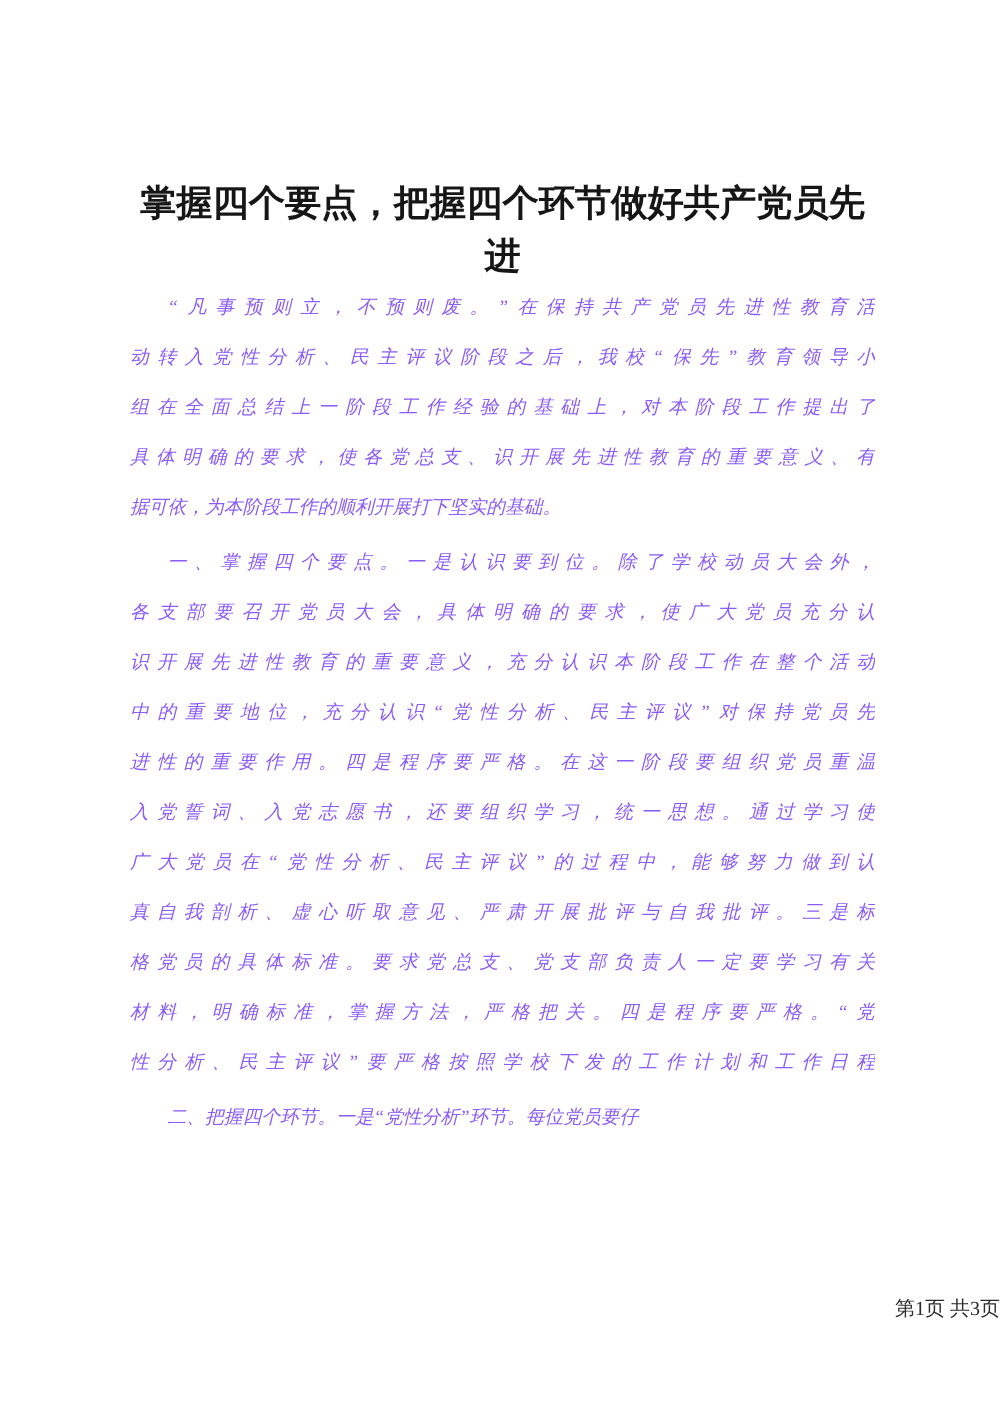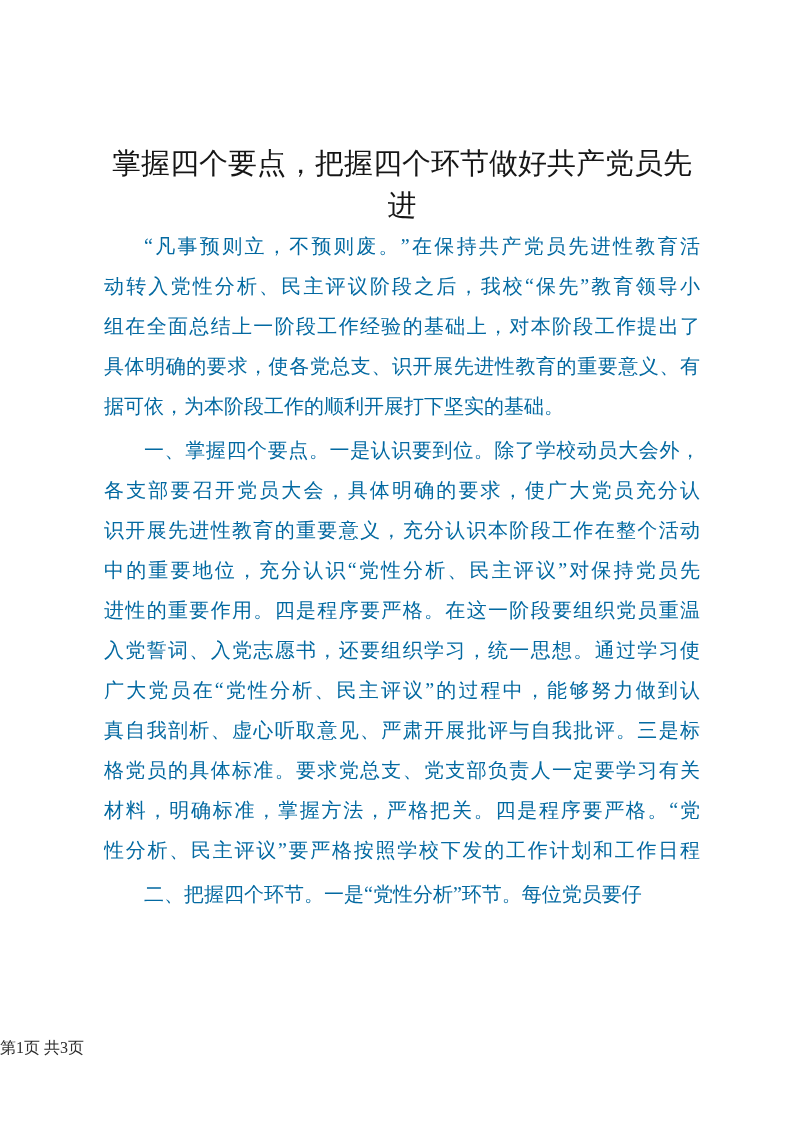--- a/index.html
+++ b/index.html
@@ -17,51 +17,52 @@
   }
   .content {
     position: absolute;
     left: 104px;
     top: 142px;
     width: 596px;
   }
   .title {
     margin: 0;
     font-size: 29px;
-    font-weight: 400;
+    font-weight: 700;
     line-height: 42px;
     color: #161616;
   }
   .title-line {
     text-align: center;
   }
   .para {
     margin: 0 0 4px 0;
-    font-size: 20px;
-    color: #0369a1;
+    font-size: 15px;
+    color: #8b5cf6;
+    font-style: italic;
   }
   .line {
     height: 40px;
     line-height: 40px;
     text-align: justify;
     text-align-last: justify;
     overflow: hidden;
   }
   .line.first {
     text-indent: 2em;
   }
   .line.last {
     text-align-last: left;
   }
   .footer {
     position: absolute;
     top: 1036px;
     left: 0;
     width: 100%;
-    text-align: left;
+    text-align: right;
     font-size: 16px;
     line-height: 24px;
     color: #2b2b2b;
   }
 </style>
 </head>
 <body>
 
 <div class="page">
   <div class="content">

